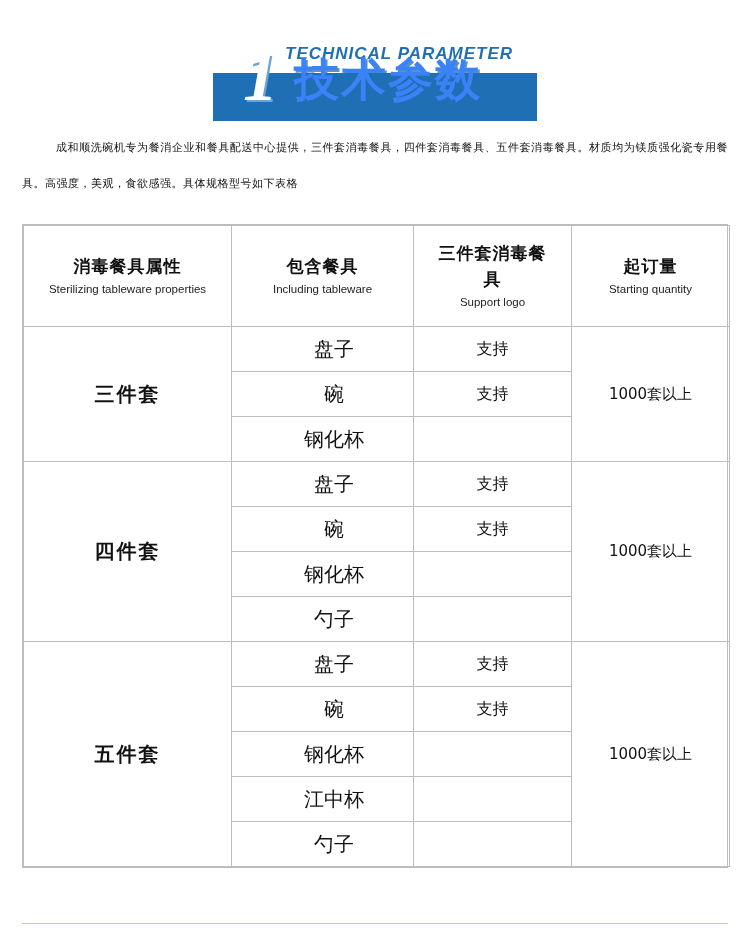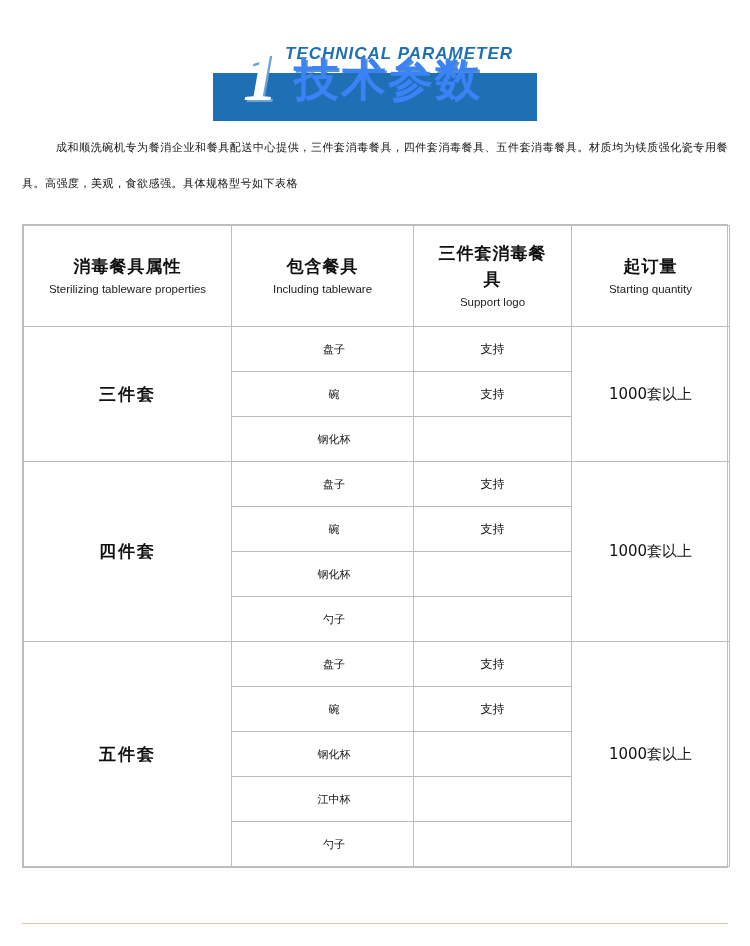--- a/index.html
+++ b/index.html
@@ -113,33 +113,33 @@
   }
   .hdr-en {
     font-size: 11.5px;
     font-weight: normal;
     line-height: 20px;
     color: #222222;
     font-family: Liberation Sans, sans-serif;
   }
 
   .set-name {
-    font-size: 17px;
+    font-size: 20px;
     font-weight: bold;
     letter-spacing: 2px;
   }
   .item-cell {
     height: 42px;
-    font-size: 11px;
+    font-size: 20px;
     text-align: left;
     padding-left: 24px;
   }
   .support-cell {
     height: 42px;
-    font-size: 12px;
+    font-size: 16px;
     margin-top: 16px;
   }
   .moq-cell {
     font-size: 15px;
   }
 
   
   .bottom-rule {
     position: absolute;
     left: 22px;

